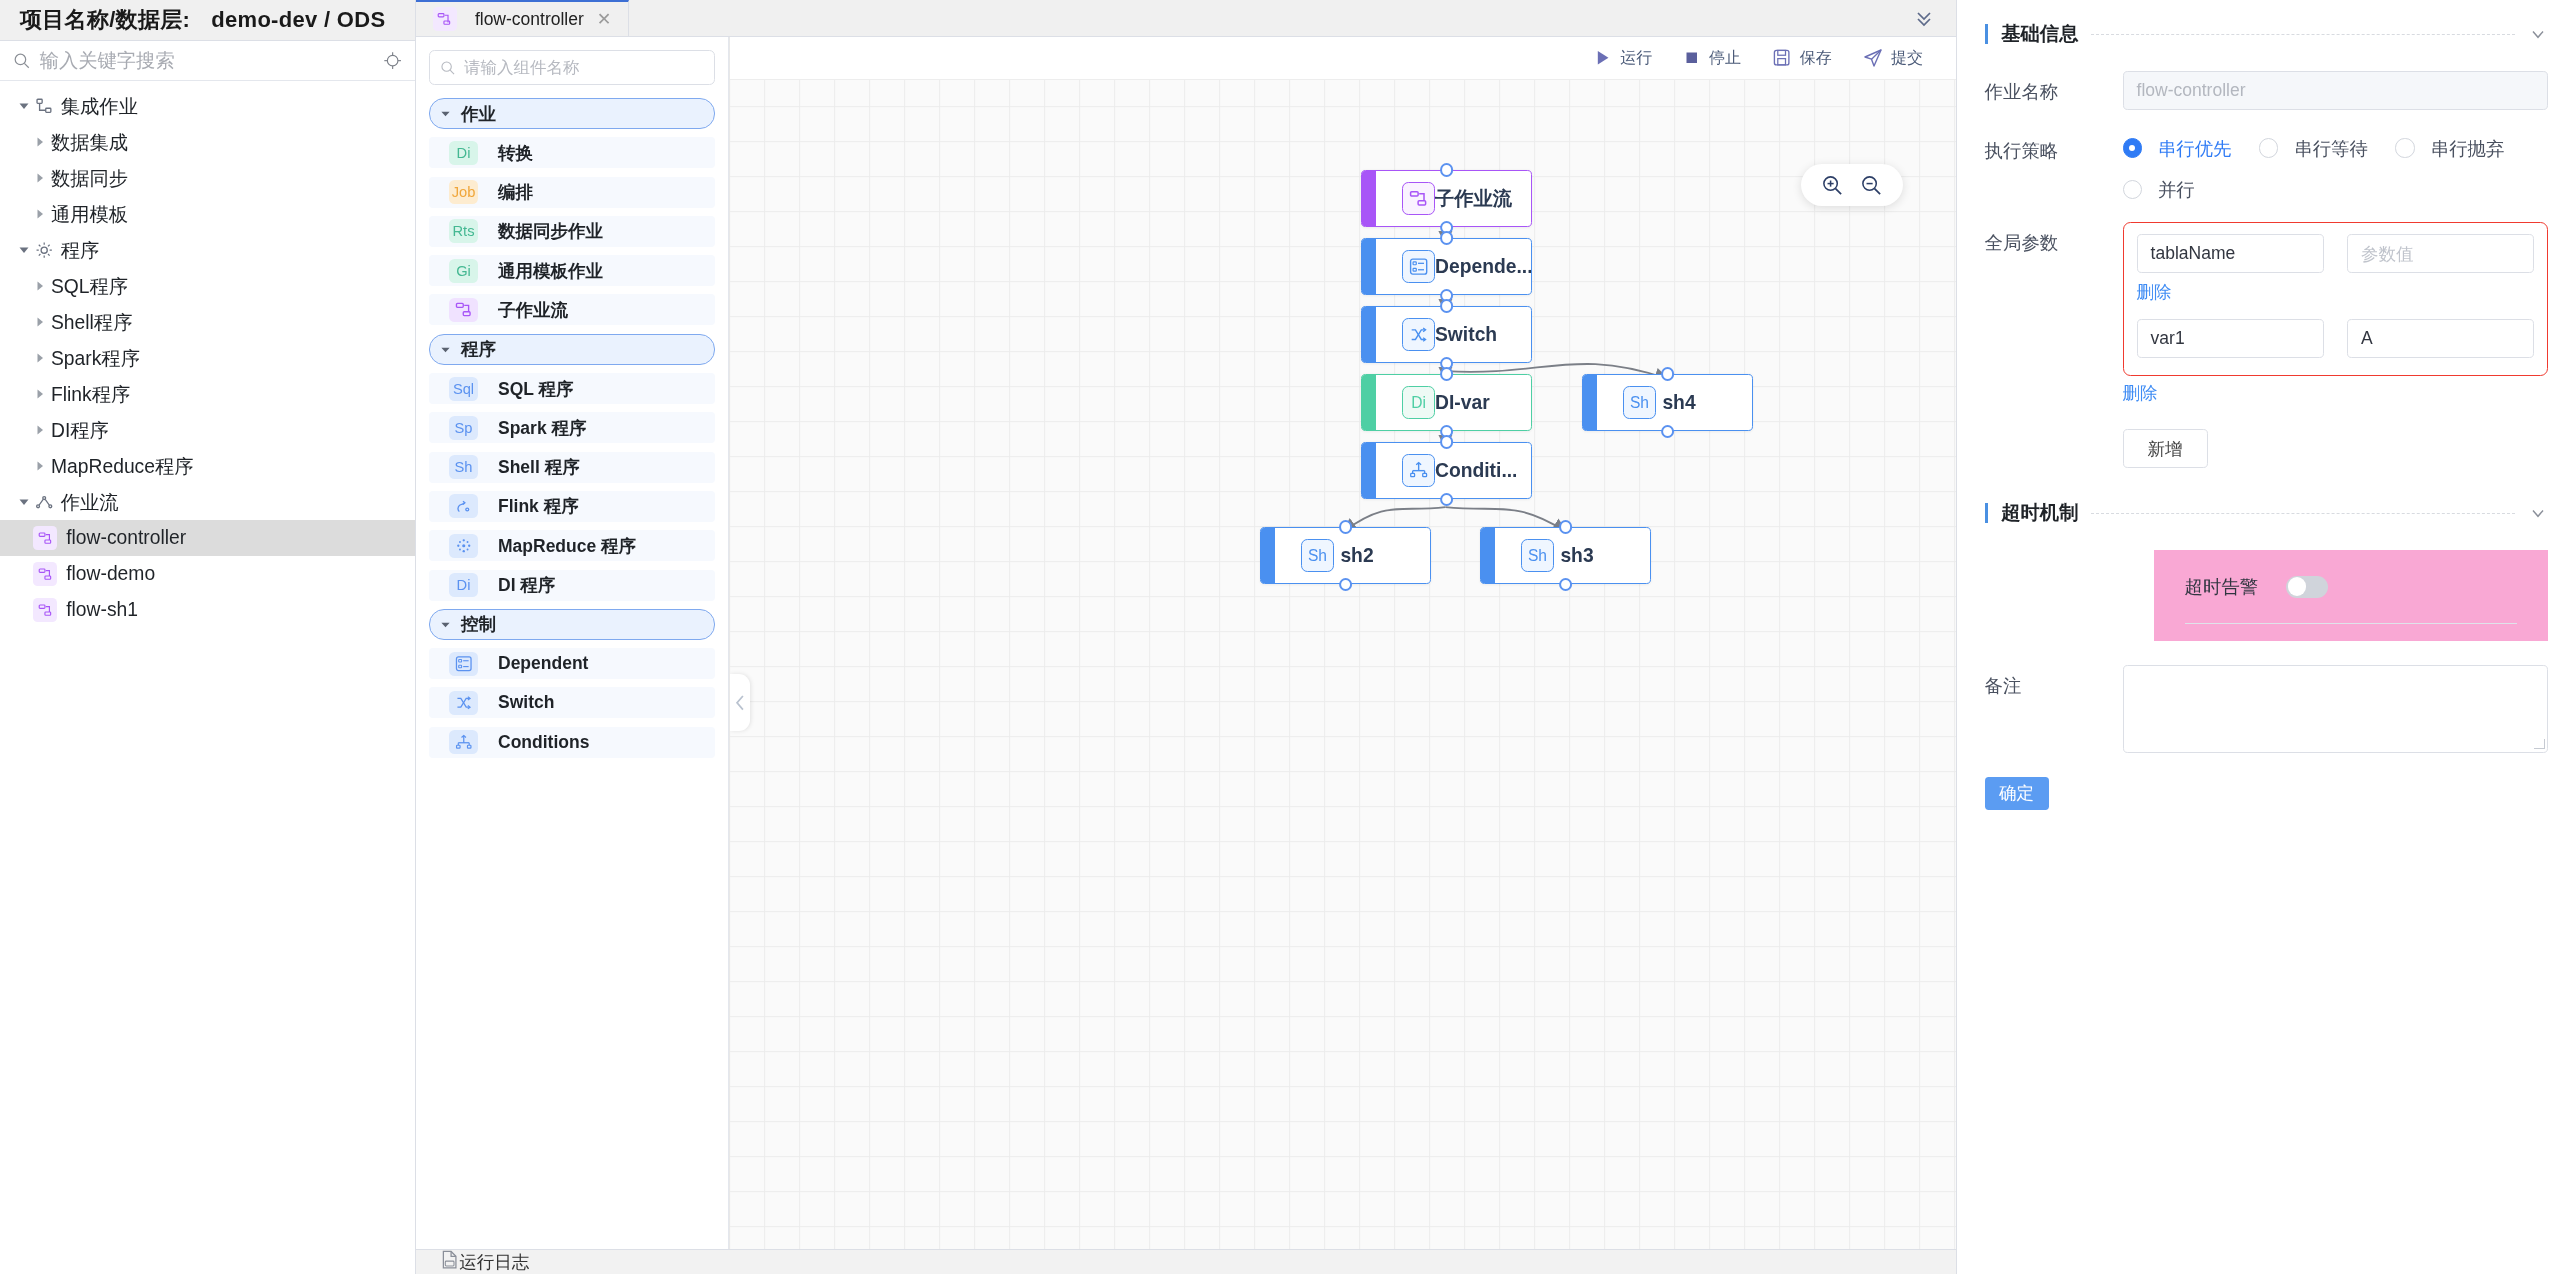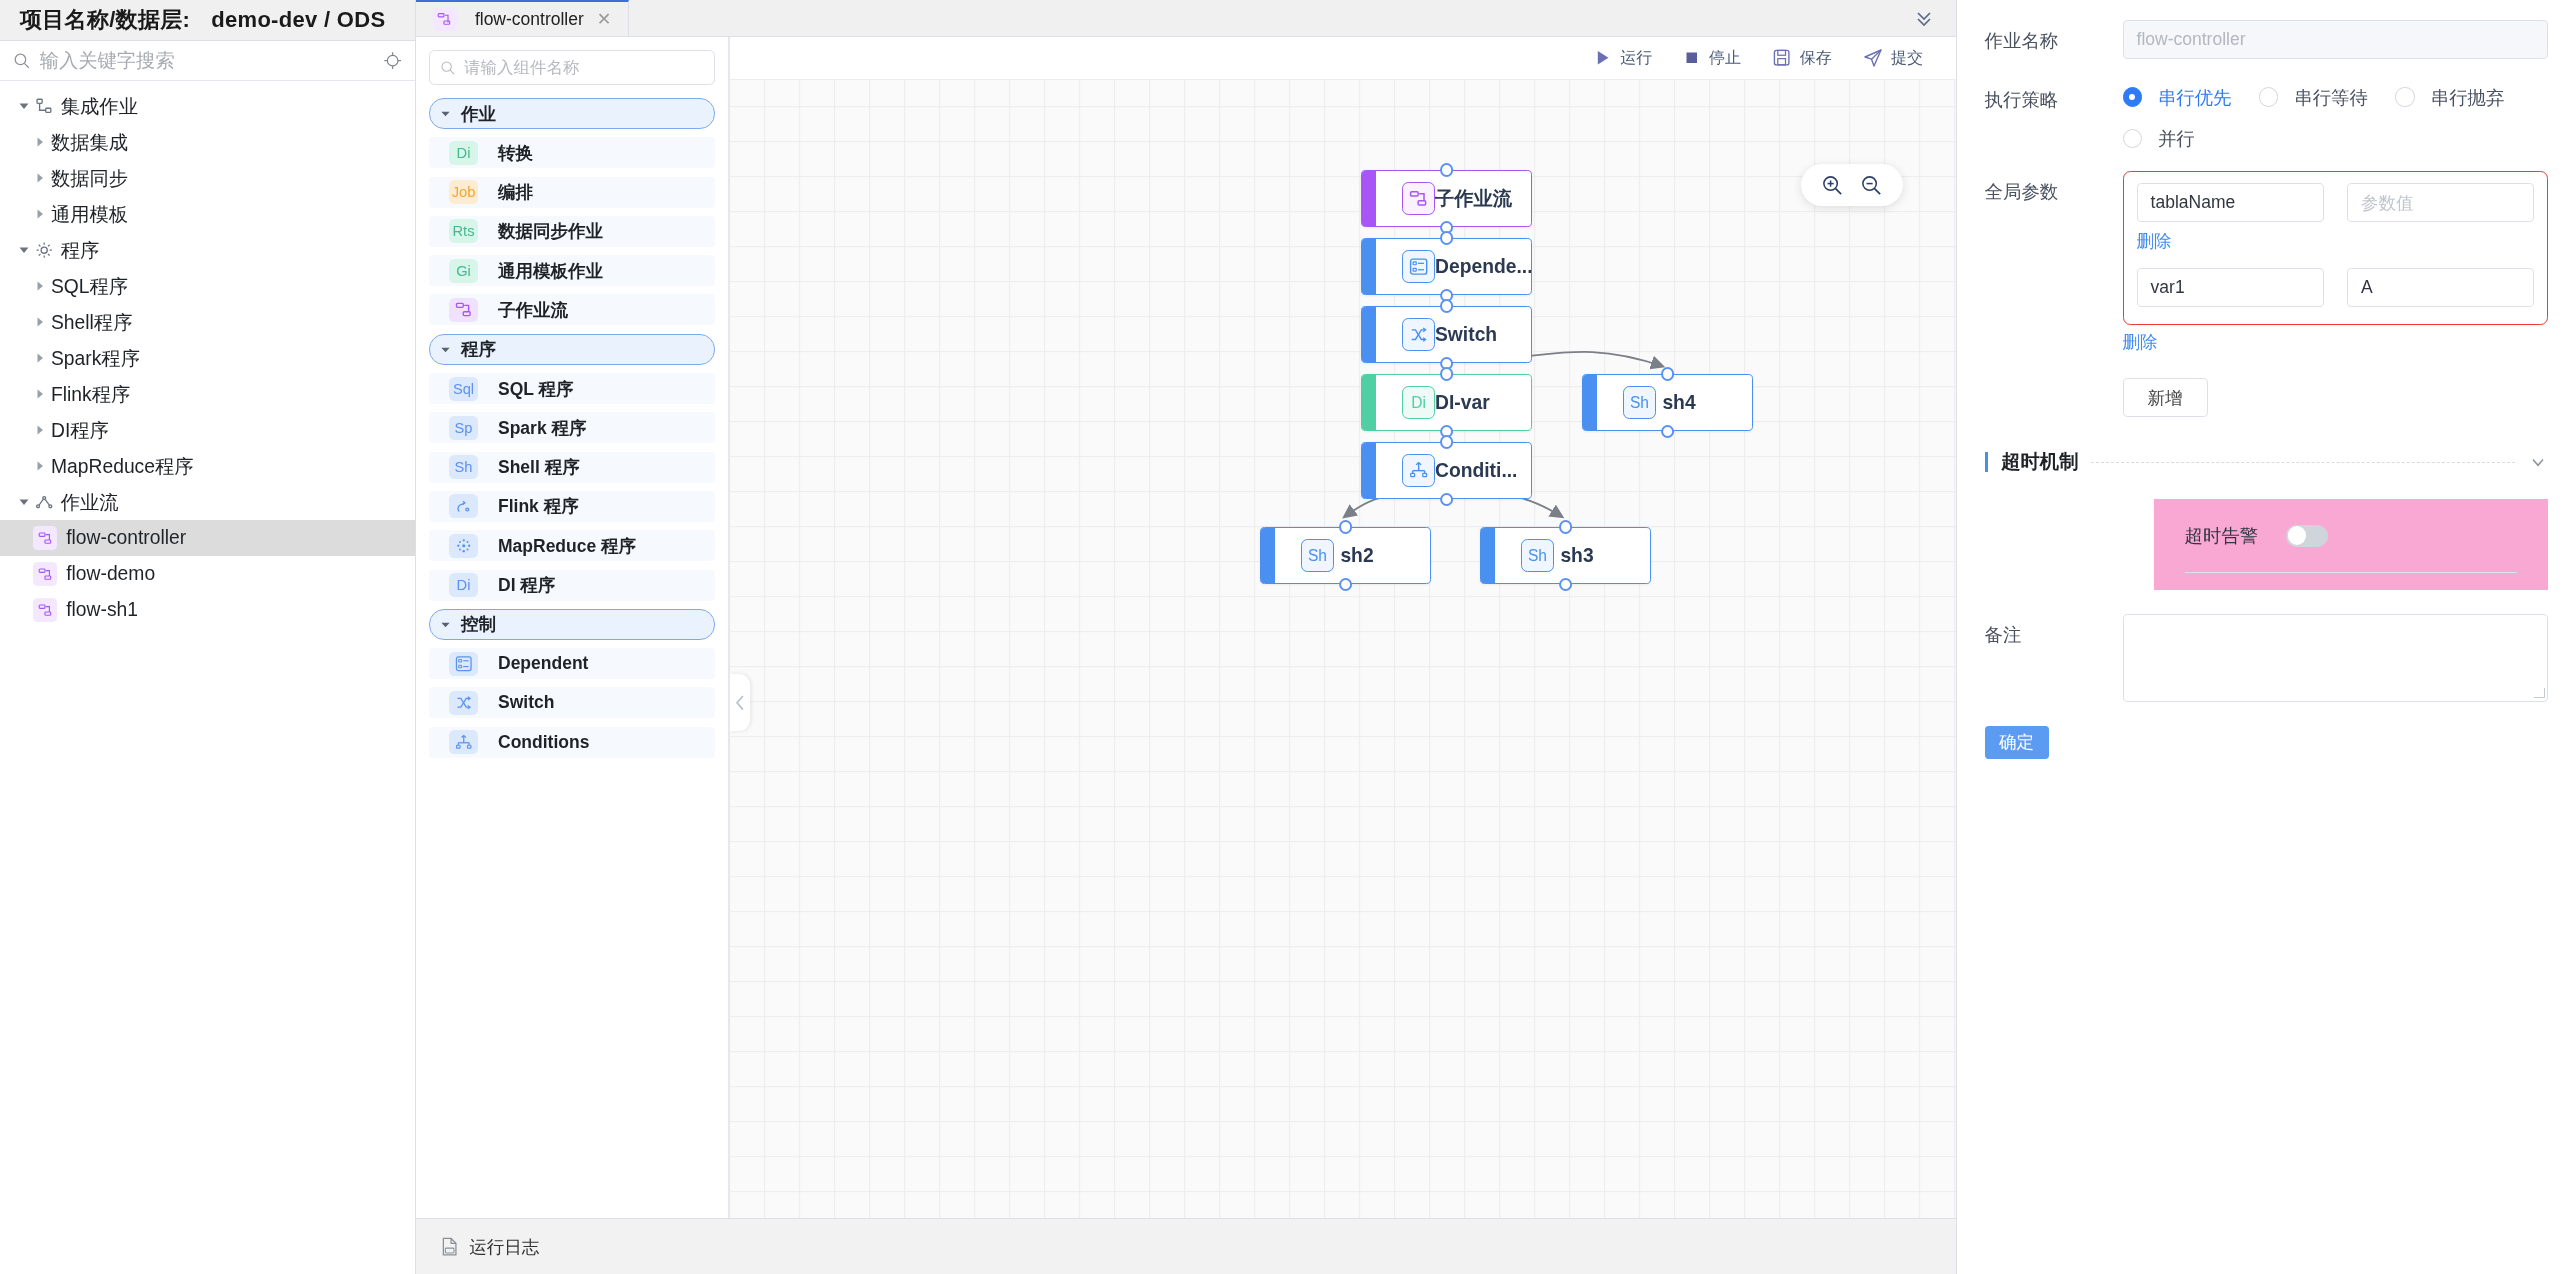--- a/index.html
+++ b/index.html
@@ -104,22 +104,22 @@
                  background: var(--ic); display: flex; align-items: center; justify-content: center;
                  margin-left: 40px; flex: 0 0 33px; font-size: 15.6px; color: var(--ac); }
   .node .nlabel { flex: 1; text-align: center; font-size: 19.3px; font-weight: bold; color: #2b3a52;
                   padding-right: 50px; white-space: nowrap; overflow: hidden; }
   .port { position: absolute; width: 13.8px; height: 13.8px; border-radius: 50%; background: #fff;
           border: 2.3px solid #5b92f0; left: 50%; transform: translateX(-50%); }
   .port.top { top: -8.3px; } .port.bot { bottom: -8.3px; }
   .edges { position: absolute; inset: 0; pointer-events: none; }
 
   
-  .statusbar { height: 56px; background: #f2f2f2; border-top: 0.9px solid #dcdfe6;
-               display: flex; align-items: center; padding-left: 24px; gap: 10px; }
+  .statusbar { height: 25px; background: #f2f2f2; border-top: 0.9px solid #dcdfe6;
+               display: flex; align-items: flex-start; padding-left: 24px; }
   .statusbar .slabel { font-size: 17.5px; color: #333; }
 
   
   .rpanel { width: 620px; flex: 0 0 620px; background: #fff; border-left: 0.9px solid #dcdfe6;
             padding: 20px 27.6px 0 27.6px; position: relative; overflow: hidden; }
   .sect { display: flex; align-items: center; gap: 13px; margin-bottom: 24px; }
   .sect .bar { width: 3.7px; height: 20px; background: #4a90e2; }
   .sect .stitle { font-size: 19.3px; font-weight: bold; color: #1f2328; white-space: nowrap; }
   .sect .dots { flex: 1; border-top: 0.9px dashed #d8dbe0; margin-top: 2.8px; }
   .sect .chev { color: #8a8f99; display: flex; }
@@ -680,20 +680,30 @@
             <path d="M11.5 1.5v5h5" fill="none" stroke="#8a8f99" stroke-width="1.3"></path>
             <rect x="5.5" y="11.5" width="9" height="5" rx="1" fill="none" stroke="#8a8f99" stroke-width="1.1"></rect>
           </svg>
       </span>
       <span class="slabel">运行日志</span>
     </div>
   </div>
 
   <div class="rpanel">
 
+    <div class="sect">
+      <span class="bar"></span>
+      <span class="stitle">基础信息</span>
+      <span class="dots"></span>
+      <span class="chev">
+        <svg width="20" height="20" viewBox="0 0 24 24">
+            <path d="M6 9l6 7 6-7" fill="none" stroke="#8a8f99" stroke-width="1.7"></path>
+          </svg>
+      </span>
+    </div>
 
     <div class="row">
       <div class="lbl">作业名称</div>
       <div class="fld">
         <div class="inp disabled">flow-controller</div>
       </div>
     </div>
 
     <div class="row">
       <div class="lbl">执行策略</div>

